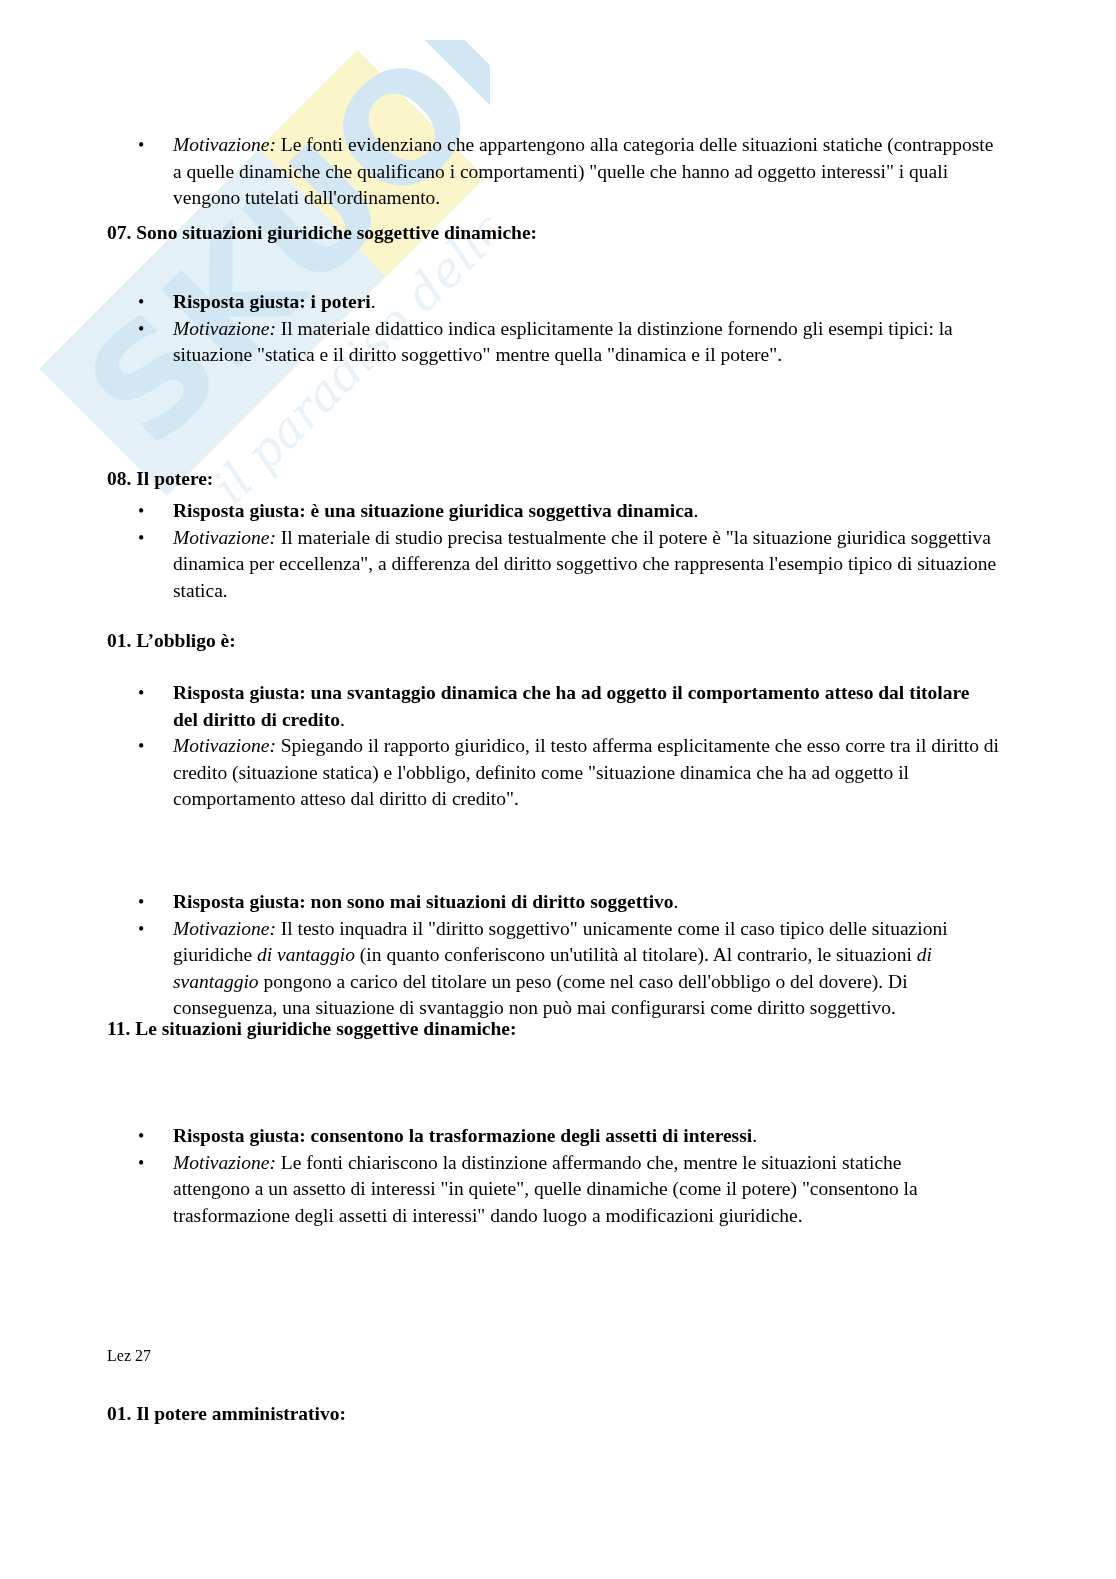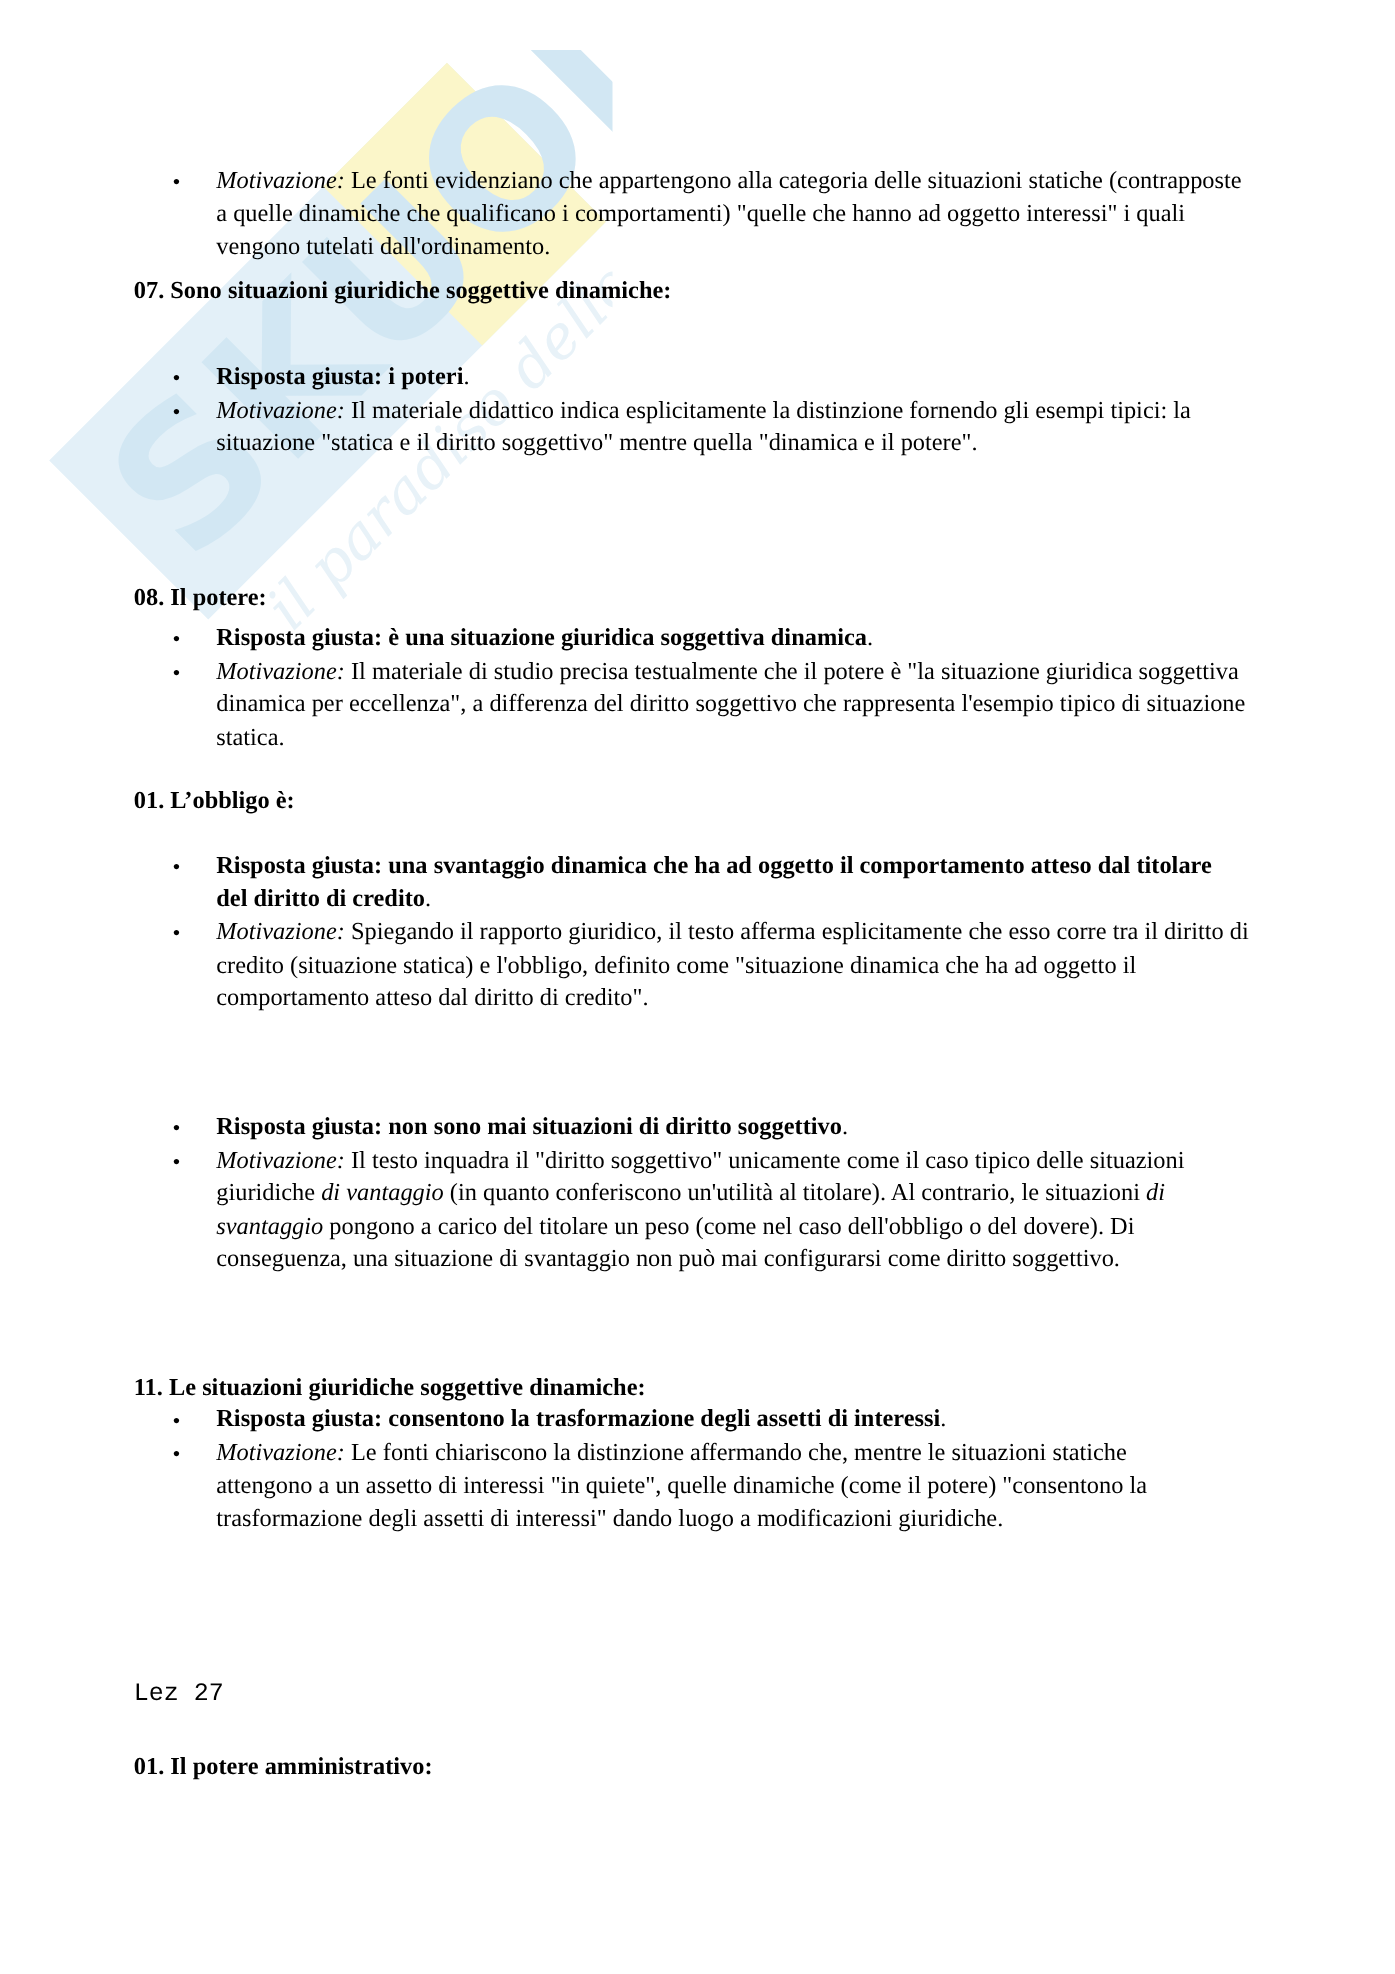--- a/index.html
+++ b/index.html
@@ -64,22 +64,22 @@
     .ans {
       font-weight: bold;
     }
     .label {
       font-style: italic;
     }
     .lesson {
       position: absolute;
       left: 107px;
       top: 1343px;
-      font-family: Liberation Mono, monospace;
-      font-size: 20px;
+      font-family: Liberation Serif, serif;
+      font-size: 16px;
       line-height: 26px;
     }
     .pagenum {
       position: absolute;
       left: 0;
       width: 1108px;
       top: 1451px;
       text-align: center;
       font-family: "DejaVu Sans", sans-serif;
       font-size: 20px;
@@ -147,21 +147,21 @@
     <li>
       <span class="bullet">•</span>
       <span class="ans">Risposta giusta:</span><span class="ans"> non sono mai situazioni di diritto soggettivo</span><span>.</span>
     </li>
     <li>
       <span class="bullet">•</span>
       <span class="label">Motivazione:</span><span> Il testo inquadra il "diritto soggettivo" unicamente come il caso tipico delle situazioni giuridiche </span><em>di vantaggio</em><span> (in quanto conferiscono un'utilità al titolare). Al contrario, le situazioni </span><em>di svantaggio</em><span> pongono a carico del titolare un peso (come nel caso dell'obbligo o del dovere). Di conseguenza, una situazione di svantaggio non può mai configurarsi come diritto soggettivo.</span>
     </li>
   </ul>
 
-  <div class="heading" style="top:1098px;">11. Le situazioni giuridiche soggettive dinamiche:</div>
+  <div class="heading" style="top:1016px;">11. Le situazioni giuridiche soggettive dinamiche:</div>
   <ul class="bullets" style="top:1123px;">
     <li>
       <span class="bullet">•</span>
       <span class="ans">Risposta giusta:</span><span class="ans"> consentono la trasformazione degli assetti di interessi</span><span>.</span>
     </li>
     <li style="padding-right:150px;">
       <span class="bullet">•</span>
       <span class="label">Motivazione:</span><span> Le fonti chiariscono la distinzione affermando che, mentre le situazioni statiche attengono a un assetto di interessi "in quiete", quelle dinamiche (come il potere) "consentono la trasformazione degli assetti di interessi" dando luogo a modificazioni giuridiche.</span>
     </li>
   </ul>

